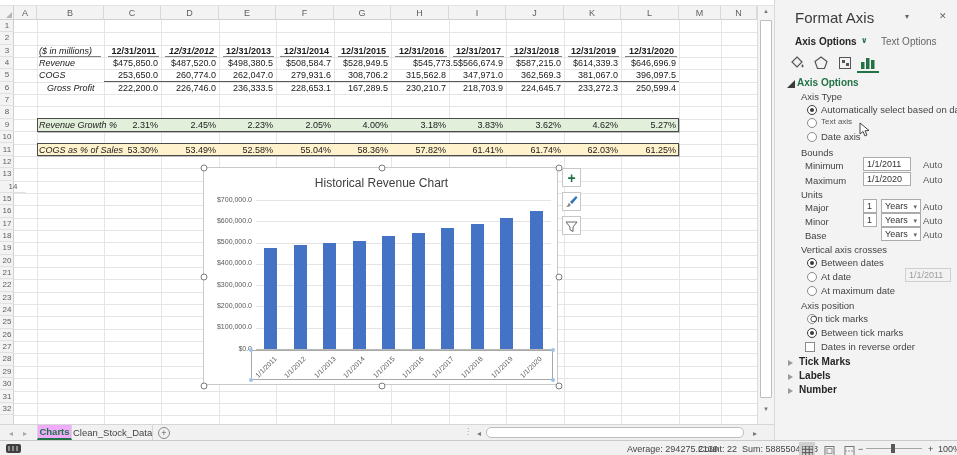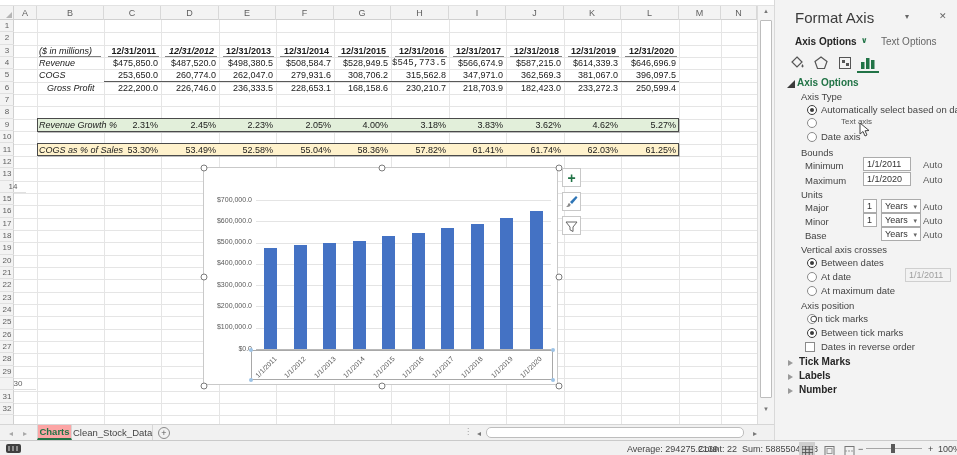--- a/index.html
+++ b/index.html
@@ -37,21 +37,21 @@
   .pdrop{height:14px;background:#fff;border:1px solid #ababab;font-size:9px;line-height:13px;padding-left:3px;color:#333;}
   .pdrop .car{position:absolute;right:3px;top:0;font-size:7px;color:#666;line-height:13px;}
   .pauto{font-size:9.5px;color:#595959;}
   .tri-open{width:0;height:0;border-left:4px solid transparent;border-top:4px solid transparent;
             border-right:4px solid #3b3b3b;border-bottom:4px solid #3b3b3b;}
   .tri-closed{width:0;height:0;border-top:3.5px solid transparent;border-bottom:3.5px solid transparent;border-left:5px solid #9a9a9a;}
   
   #vscroll{left:757px;top:6px;width:17px;height:418px;background:#f4f4f4;border-left:1px solid #dcdcdc;}
   .scr{font-size:6px;color:#777;text-align:center;}
   #tabbar{left:0;top:424px;width:774px;height:16px;background:#f1f1f1;border-top:1px solid #d6d6d6;}
-  .tab-active{background:#fca5a5;border-left:1px solid #d6d6d6;border-right:1px solid #d6d6d6;border-bottom:2px solid #217346;
+  .tab-active{background:#f0abfc;border-left:1px solid #d6d6d6;border-right:1px solid #d6d6d6;border-bottom:2px solid #217346;
               color:#217346;font-weight:bold;font-size:9.5px;text-align:center;line-height:13px;}
   .tab{color:#444;font-size:9.5px;text-align:center;line-height:15px;border-right:1px solid #d6d6d6;}
   #statusbar{left:0;top:440px;width:957px;height:15px;background:#f1f1f1;border-top:1px solid #cacaca;z-index:11;}
   .stat{font-size:9px;color:#444;line-height:14px;}
   .viewbtn{width:16px;height:13px;text-align:center;}
   .viewbtn.sel{background:#cfcfcf;}
 </style>
 </head>
 <body>
 
@@ -104,21 +104,21 @@
         <div class="a rownum" style="left: 0px; top: 254.65px; width: 14px; height: 12.35px; border-bottom: 1px solid rgb(224, 224, 224);">20</div>
         <div class="a rownum" style="left: 0px; top: 267px; width: 14px; height: 12.35px; border-bottom: 1px solid rgb(224, 224, 224);">21</div>
         <div class="a rownum" style="left: 0px; top: 279.35px; width: 14px; height: 12.35px; border-bottom: 1px solid rgb(224, 224, 224);">22</div>
         <div class="a rownum" style="left: 0px; top: 291.7px; width: 14px; height: 12.35px; border-bottom: 1px solid rgb(224, 224, 224);">23</div>
         <div class="a rownum" style="left: 0px; top: 304.05px; width: 14px; height: 12.35px; border-bottom: 1px solid rgb(224, 224, 224);">24</div>
         <div class="a rownum" style="left: 0px; top: 316.4px; width: 14px; height: 12.35px; border-bottom: 1px solid rgb(224, 224, 224);">25</div>
         <div class="a rownum" style="left: 0px; top: 328.75px; width: 14px; height: 12.35px; border-bottom: 1px solid rgb(224, 224, 224);">26</div>
         <div class="a rownum" style="left: 0px; top: 341.1px; width: 14px; height: 12.35px; border-bottom: 1px solid rgb(224, 224, 224);">27</div>
         <div class="a rownum" style="left: 0px; top: 353.45px; width: 14px; height: 12.35px; border-bottom: 1px solid rgb(224, 224, 224);">28</div>
         <div class="a rownum" style="left: 0px; top: 365.8px; width: 14px; height: 12.35px; border-bottom: 1px solid rgb(224, 224, 224);">29</div>
-        <div class="a rownum" style="left: 0px; top: 378.15px; width: 36px; height: 12.35px; border-bottom: 1px solid rgb(224, 224, 224);">30</div>
+        <div class="a rownum" style="left: 0px; top: 378.15px; width: 14px; height: 12.35px; border-bottom: 1px solid rgb(224, 224, 224);">30</div>
         <div class="a rownum" style="left: 0px; top: 390.5px; width: 14px; height: 12.35px; border-bottom: 1px solid rgb(224, 224, 224);">31</div>
         <div class="a rownum" style="left: 0px; top: 402.85px; width: 14px; height: 12.35px; border-bottom: 1px solid rgb(224, 224, 224);">32</div>
         <div class="a rownum" style="left: 0px; top: 428px; width: 14px; height: 12.35px; border-bottom: 1px solid rgb(224, 224, 224);">33</div>
       </div>
     <div class="a" id="gen-gridlines" style="left:0;top:0;">
         <div class="a gl" style="left: 37px; top: 20px; width: 1px; height: 404px;"></div>
         <div class="a gl" style="left: 104px; top: 20px; width: 1px; height: 404px;"></div>
         <div class="a gl" style="left: 161px; top: 20px; width: 1px; height: 404px;"></div>
         <div class="a gl" style="left: 219px; top: 20px; width: 1px; height: 404px;"></div>
         <div class="a gl" style="left: 276px; top: 20px; width: 1px; height: 404px;"></div>
@@ -174,45 +174,45 @@
         <div class="a num datehdr" style="left: 453px; top: 44.7px; width: 51px; height: 12.35px;">12/31/2017</div>
         <div class="a num datehdr" style="left: 510px; top: 44.7px; width: 52px; height: 12.35px;">12/31/2018</div>
         <div class="a num datehdr" style="left: 568px; top: 44.7px; width: 51px; height: 12.35px;">12/31/2019</div>
         <div class="a num datehdr" style="left: 625px; top: 44.7px; width: 52px; height: 12.35px;">12/31/2020</div>
         <div class="a lbl" style="left: 39px; top: 57.05px; width: 65px; height: 12.35px;">Revenue</div>
         <div class="a num" style="left: 104px; top: 57.05px; width: 57px; height: 12.35px;">$475,850.0</div>
         <div class="a num" style="left: 161px; top: 57.05px; width: 58px; height: 12.35px;">$487,520.0</div>
         <div class="a num" style="left: 219px; top: 57.05px; width: 57px; height: 12.35px;">$498,380.5</div>
         <div class="a num" style="left: 276px; top: 57.05px; width: 58px; height: 12.35px;">$508,584.7</div>
         <div class="a num" style="left: 334px; top: 57.05px; width: 57px; height: 12.35px;">$528,949.5</div>
-        <div class="a num" style="left: 391px; top: 57.05px; width: 58px; height: 12.35px; font-family: Liberation Mono, monospace;">$545,773.5</div>
+        <div class="a num" style="left: 403px; top: 57.05px; width: 58px; height: 12.35px;">$545,773.5</div>
         <div class="a num" style="left: 449px; top: 57.05px; width: 57px; height: 12.35px;">$566,674.9</div>
         <div class="a num" style="left: 506px; top: 57.05px; width: 58px; height: 12.35px;">$587,215.0</div>
         <div class="a num" style="left: 564px; top: 57.05px; width: 57px; height: 12.35px;">$614,339.3</div>
         <div class="a num" style="left: 621px; top: 57.05px; width: 58px; height: 12.35px;">$646,696.9</div>
         <div class="a lbl" style="left: 39px; top: 69.4px; width: 65px; height: 12.35px;">COGS</div>
         <div class="a num" style="left: 104px; top: 69.4px; width: 57px; height: 12.35px;">253,650.0</div>
         <div class="a num" style="left: 161px; top: 69.4px; width: 58px; height: 12.35px;">260,774.0</div>
         <div class="a num" style="left: 219px; top: 69.4px; width: 57px; height: 30px;">262,047.0</div>
         <div class="a num" style="left: 276px; top: 69.4px; width: 58px; height: 12.35px;">279,931.6</div>
         <div class="a num" style="left: 334px; top: 69.4px; width: 57px; height: 12.35px;">308,706.2</div>
         <div class="a num" style="left: 391px; top: 69.4px; width: 58px; height: 12.35px;">315,562.8</div>
         <div class="a num" style="left: 449px; top: 69.4px; width: 57px; height: 12.35px;">347,971.0</div>
         <div class="a num" style="left: 506px; top: 69.4px; width: 58px; height: 12.35px;">362,569.3</div>
         <div class="a num" style="left: 564px; top: 69.4px; width: 57px; height: 12.35px;">381,067.0</div>
         <div class="a num" style="left: 621px; top: 69.4px; width: 58px; height: 12.35px;">396,097.5</div>
         <div class="a lbl" style="left: 47px; top: 81.75px; width: 65px; height: 12.35px;">Gross Profit</div>
         <div class="a num" style="left: 104px; top: 81.75px; width: 57px; height: 12.35px;">222,200.0</div>
         <div class="a num" style="left: 161px; top: 81.75px; width: 58px; height: 12.35px;">226,746.0</div>
         <div class="a num" style="left: 219px; top: 81.75px; width: 57px; height: 12.35px;">236,333.5</div>
         <div class="a num" style="left: 276px; top: 81.75px; width: 58px; height: 12.35px;">228,653.1</div>
-        <div class="a num" style="left: 334px; top: 81.75px; width: 57px; height: 12.35px;">168,158.6</div>
+        <div class="a num" style="left: 334px; top: 81.75px; width: 57px; height: 12.35px;">167,289.5</div>
         <div class="a num" style="left: 391px; top: 81.75px; width: 58px; height: 12.35px;">230,210.7</div>
         <div class="a num" style="left: 449px; top: 81.75px; width: 57px; height: 12.35px;">218,703.9</div>
-        <div class="a num" style="left: 506px; top: 81.75px; width: 58px; height: 12.35px;">182,423.0</div>
+        <div class="a num" style="left: 506px; top: 81.75px; width: 58px; height: 12.35px;">224,645.7</div>
         <div class="a num" style="left: 564px; top: 81.75px; width: 57px; height: 12.35px;">233,272.3</div>
         <div class="a num" style="left: 621px; top: 81.75px; width: 58px; height: 12.35px;">250,599.4</div>
         <div class="a" style="left: 104px; top: 80.75px; width: 575px; height: 1px; background: rgb(89, 89, 89);"></div>
         <div class="a" style="left: 37px; top: 118.3px; width: 642px; height: 13.35px; background: rgb(226, 239, 218); border: 1px solid rgb(74, 74, 74); box-shadow: rgb(188, 188, 188) 1px 1px 0px;"></div>
         <div class="a lbl" style="left: 39px; top: 119.3px; width: 90px; height: 12.35px;">Revenue Growth %</div>
         <div class="a num" style="left: 104px; top: 119.3px; width: 57px; height: 12.35px;">2.31%</div>
         <div class="a num" style="left: 161px; top: 119.3px; width: 58px; height: 12.35px;">2.45%</div>
         <div class="a num" style="left: 219px; top: 119.3px; width: 57px; height: 12.35px;">2.23%</div>
         <div class="a num" style="left: 276px; top: 119.3px; width: 58px; height: 12.35px;">2.05%</div>
         <div class="a num" style="left: 334px; top: 119.3px; width: 57px; height: 12.35px;">4.00%</div>
@@ -229,20 +229,21 @@
         <div class="a num" style="left: 276px; top: 144px; width: 58px; height: 12.35px;">55.04%</div>
         <div class="a num" style="left: 334px; top: 144px; width: 57px; height: 12.35px;">58.36%</div>
         <div class="a num" style="left: 391px; top: 144px; width: 58px; height: 12.35px;">57.82%</div>
         <div class="a num" style="left: 449px; top: 144px; width: 57px; height: 12.35px;">61.41%</div>
         <div class="a num" style="left: 506px; top: 144px; width: 58px; height: 12.35px;">61.74%</div>
         <div class="a num" style="left: 564px; top: 144px; width: 57px; height: 12.35px;">62.03%</div>
         <div class="a num" style="left: 621px; top: 144px; width: 58px; height: 12.35px;">61.25%</div>
       </div>
 
     <div class="a" id="chart">
+        <div class="a" style="left: 0px; top: 8px; width: 355px; height: 16px; font-size: 12px; color: rgb(64, 64, 64); text-align: center;">Historical Revenue Chart</div>
         <div class="a" style="left: 52px; top: 181px; width: 295px; height: 1px; background: rgb(185, 185, 185);"></div>
         <div class="a" style="left: 2px; top: 176.5px; width: 46px; height: 9px; font-size: 7px; color: rgb(89, 89, 89); text-align: right;">$0.0</div>
         <div class="a" style="left: 52px; top: 159.714px; width: 295px; height: 1px; background: rgb(228, 228, 228);"></div>
         <div class="a" style="left: 2px; top: 155.214px; width: 46px; height: 9px; font-size: 7px; color: rgb(89, 89, 89); text-align: right;">$100,000.0</div>
         <div class="a" style="left: 52px; top: 138.429px; width: 295px; height: 1px; background: rgb(228, 228, 228);"></div>
         <div class="a" style="left: 2px; top: 133.929px; width: 46px; height: 9px; font-size: 7px; color: rgb(89, 89, 89); text-align: right;">$200,000.0</div>
         <div class="a" style="left: 52px; top: 117.143px; width: 295px; height: 1px; background: rgb(228, 228, 228);"></div>
         <div class="a" style="left: 2px; top: 112.643px; width: 46px; height: 9px; font-size: 7px; color: rgb(89, 89, 89); text-align: right;">$300,000.0</div>
         <div class="a" style="left: 52px; top: 95.8571px; width: 295px; height: 1px; background: rgb(228, 228, 228);"></div>
         <div class="a" style="left: 2px; top: 91.3571px; width: 46px; height: 9px; font-size: 7px; color: rgb(89, 89, 89); text-align: right;">$400,000.0</div>
@@ -390,21 +391,21 @@
 
     <div class="a tri-open" style="left:12px;top:80px;"></div>
     <div class="a pgreen" style="left:22px;top:77px;">Axis Options</div>
 
     <div class="a plab" style="left:26px;top:91px;">Axis Type</div>
 
     <div class="a radio sel" style="left:32px;top:105px;"></div>
     <div class="a plab" style="left:46px;top:104px;">Automatically select based on data</div>
 
     <div class="a radio" style="left:32px;top:118px;"></div>
-    <div class="a psmall" style="left:46px;top:117px;margin-left:20px;">Text axis</div>
+    <div class="a psmall" style="left:46px;top:117px;">Text axis</div>
 
     <div class="a radio" style="left:32px;top:132px;"></div>
     <div class="a plab" style="left:46px;top:131px;">Date axis</div>
 
     <svg class="a" style="left:84px;top:122px;z-index:20;" width="12" height="16" viewBox="0 0 12 16">
       <path d="M1 1 L1 12 L4 9.5 L6 14 L8 13 L6 8.8 L10 8.5 Z" fill="#fff" stroke="#444" stroke-width="1"></path>
     </svg>
 
     <div class="a plab" style="left:26px;top:147px;">Bounds</div>
     <div class="a plab" style="left:30px;top:160px;">Minimum</div>

